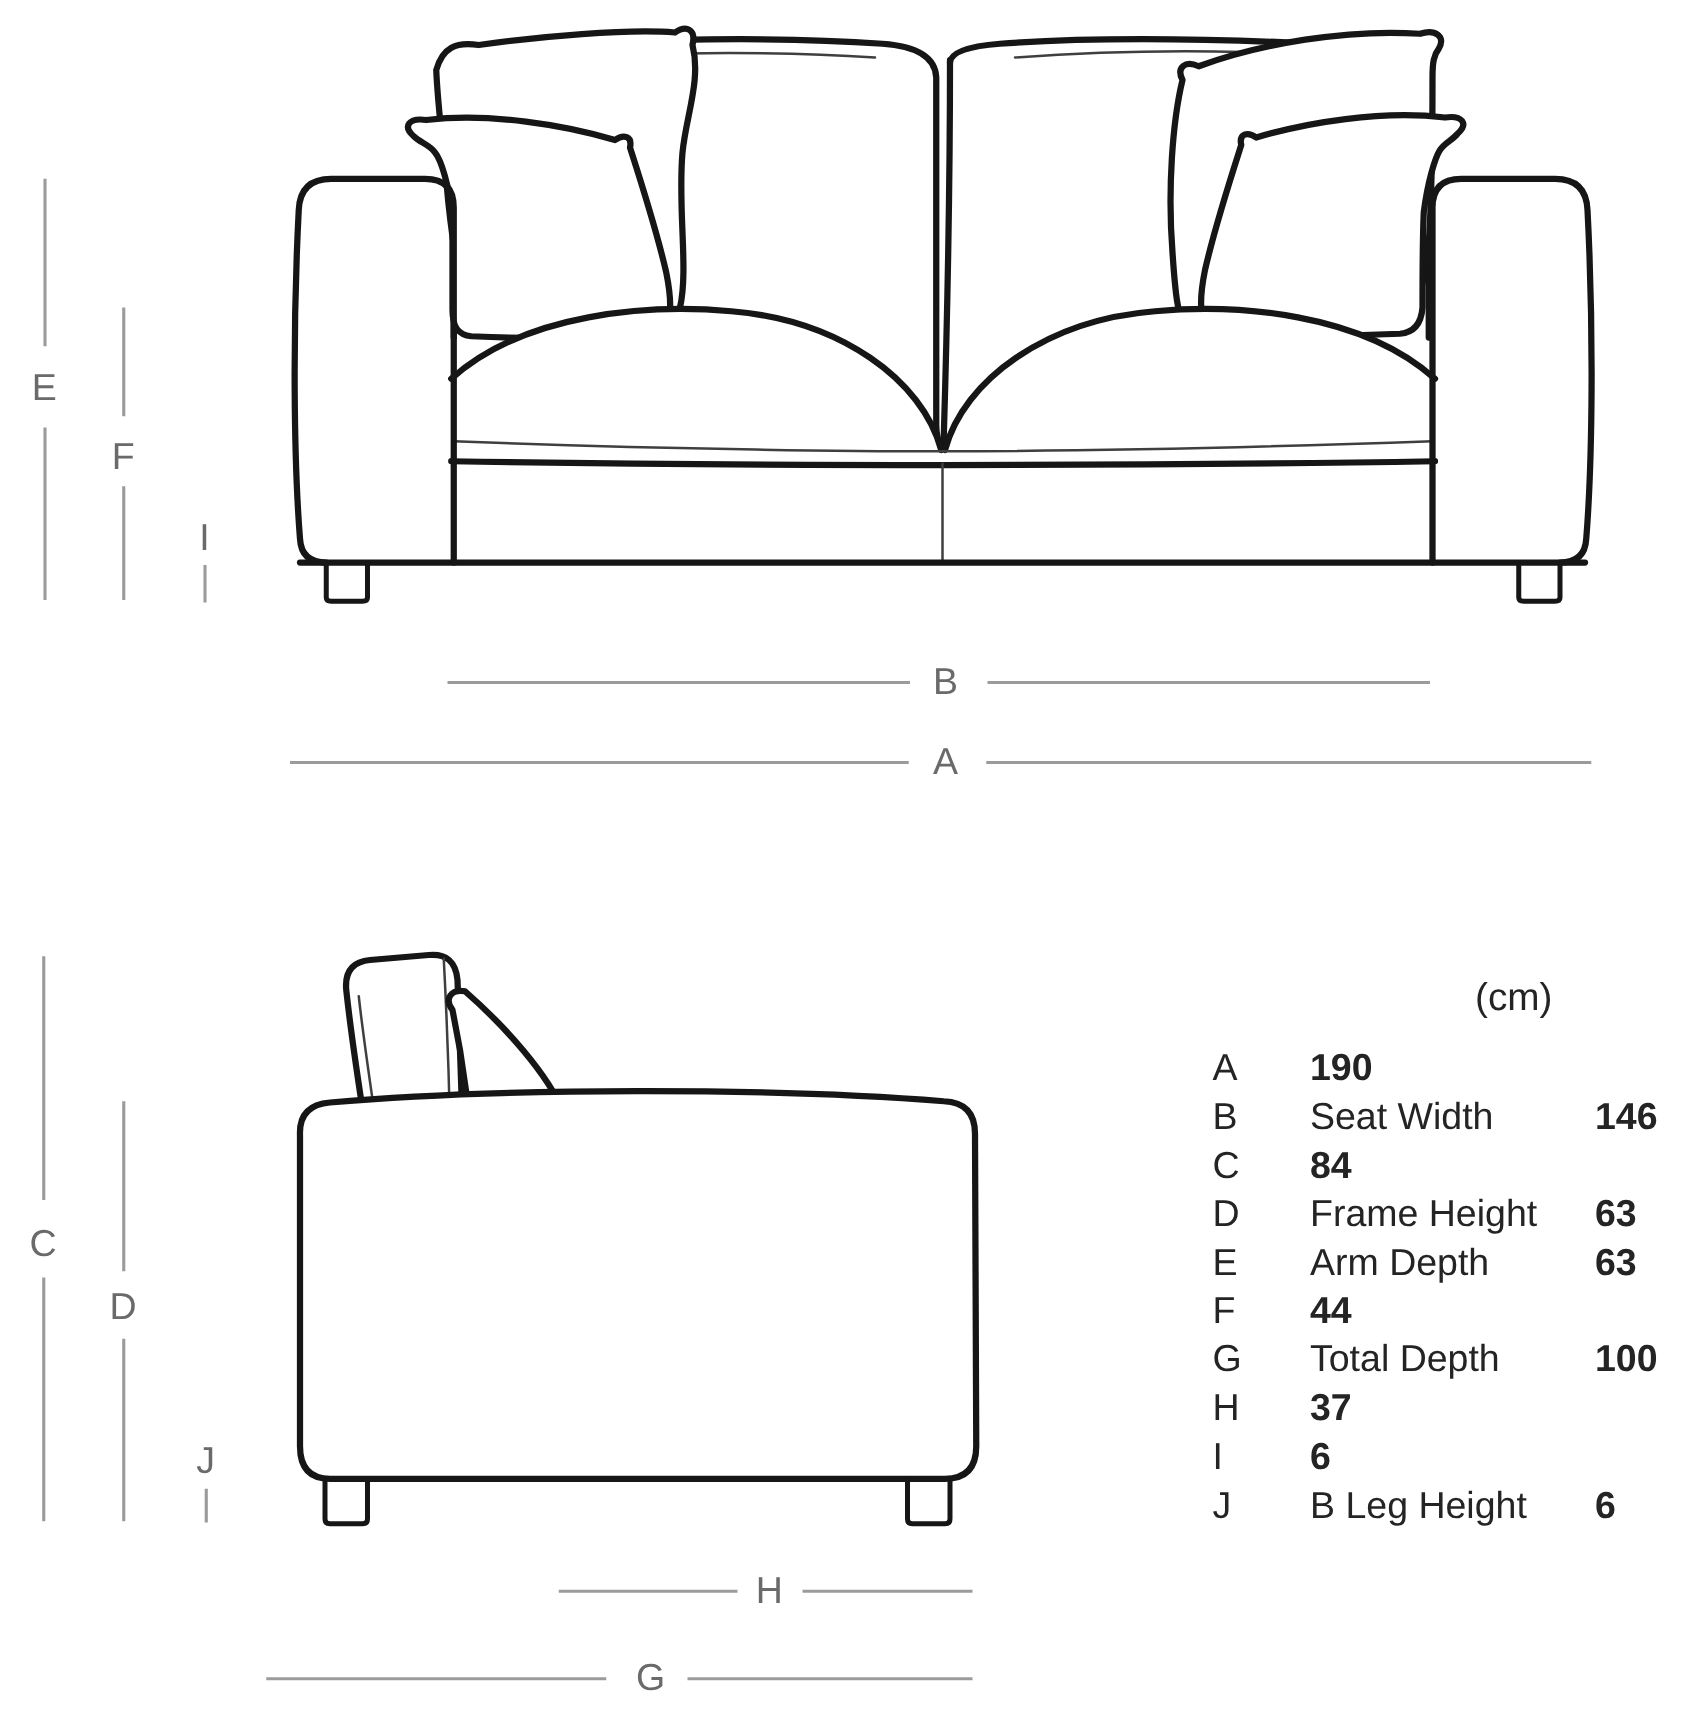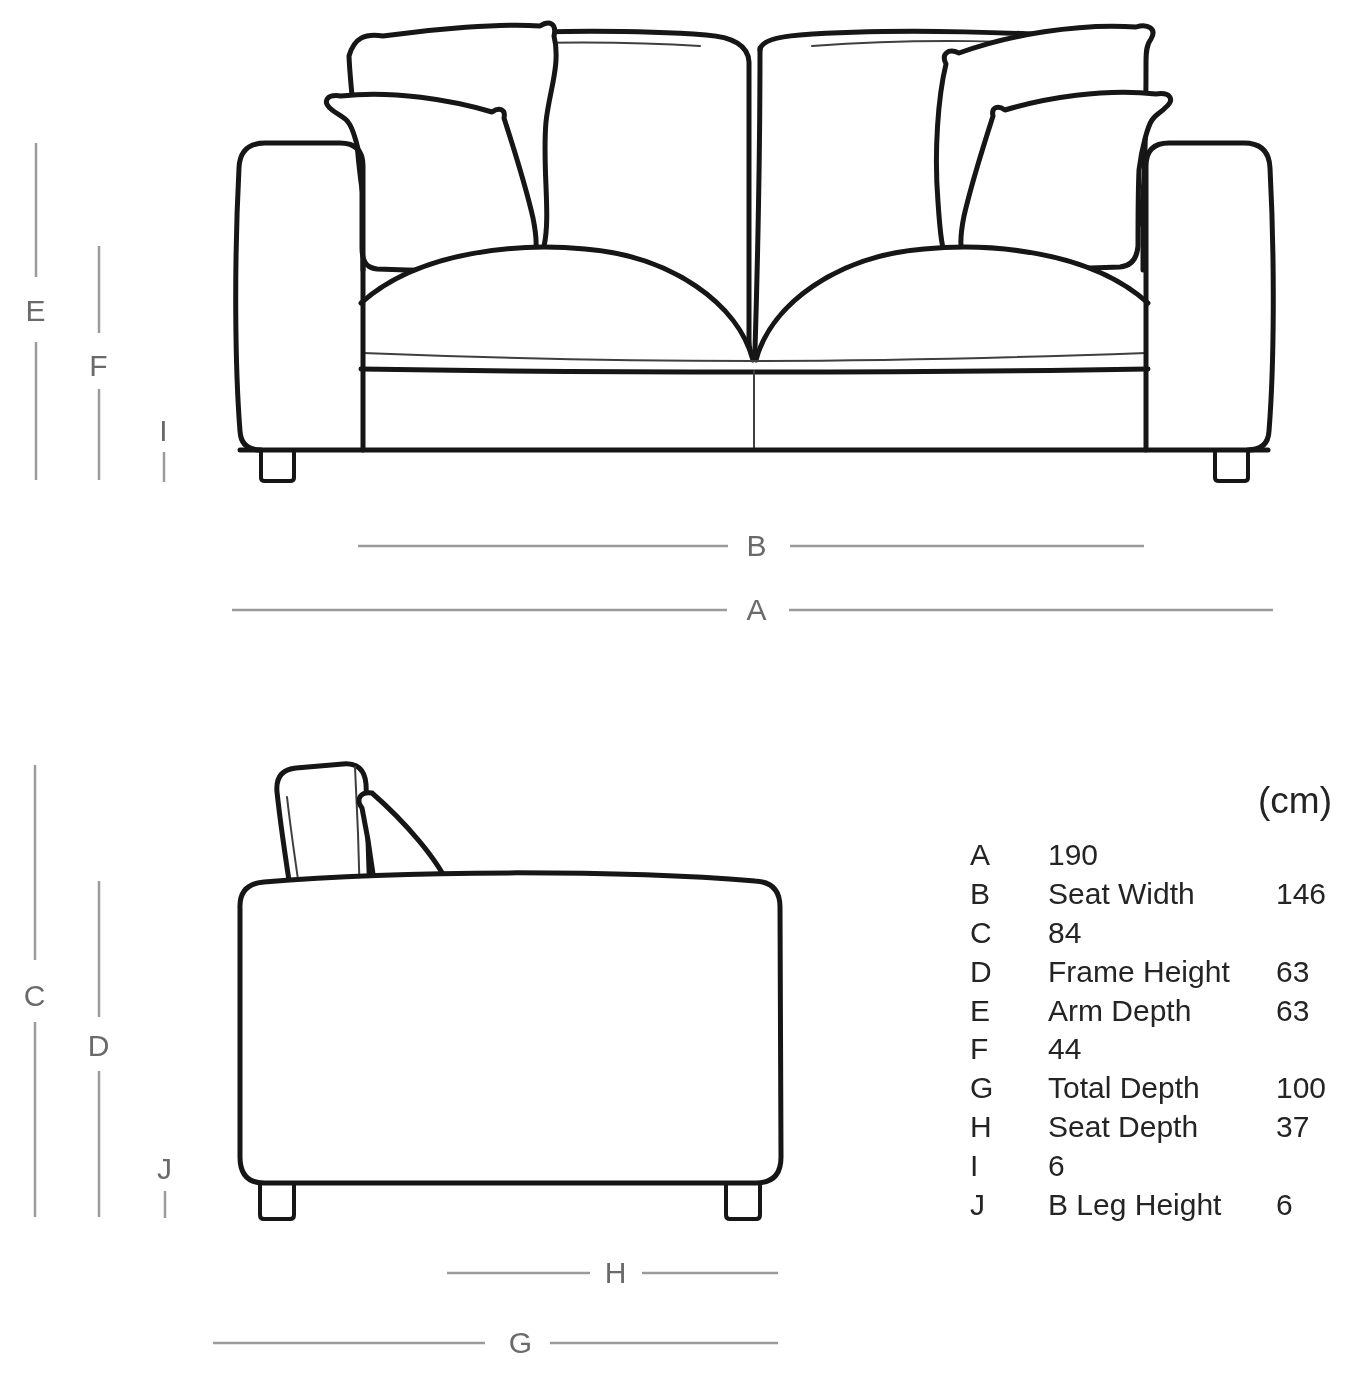--- a/index.html
+++ b/index.html
@@ -26,29 +26,29 @@
   .thin{fill:none;stroke:var(--seam);stroke-width:2;stroke-linecap:round;}
   .dim{stroke:var(--dimension-line);stroke-width:2.5;}
   .dim-letter{
     position:absolute;
     transform:translate(-50%,-50%);
     font-size:30px;color:var(--dimension-letter);
     letter-spacing:1px;white-space:nowrap;
   }
   #unit-label{
     position:absolute;left:1180px;top:780px;width:152px;
-    text-align:right;font-size:37px;color:var(--table-text);
+    text-align:left;font-size:31px;color:var(--table-text);
   }
   #dim-table{
     position:absolute;left:970px;top:836px;width:368px;
   }
   .trow{display:flex;align-items:center;height:38.8px;font-size:30px;color:var(--table-text);}
   .tletter{width:78px;flex:none;}
   .tname{width:228px;flex:none;}
-  .tvalue{flex:1;}
+  .tvalue{flex:1;font-weight:bold;}
 </style>
 </head>
 <body>
 
 <div id="stage">
 
   <svg id="drawing" width="1357" height="1382" viewBox="0 0 1357 1382" xmlns="http://www.w3.org/2000/svg">
 
     <g>
 
@@ -196,21 +196,20 @@
       <span class="tletter">F</span>
       <span class="tvalue">44</span>
     </div>
     <div class="trow">
       <span class="tletter">G</span>
       <span class="tname">Total Depth</span>
       <span class="tvalue">100</span>
     </div>
     <div class="trow">
       <span class="tletter">H</span>
-      <span class="tname">Seat Depth</span>
       <span class="tvalue">37</span>
     </div>
     <div class="trow">
       <span class="tletter">I</span>
       <span class="tvalue">6</span>
     </div>
     <div class="trow">
       <span class="tletter">J</span>
       <span class="tname">B Leg Height</span>
       <span class="tvalue">6</span>

